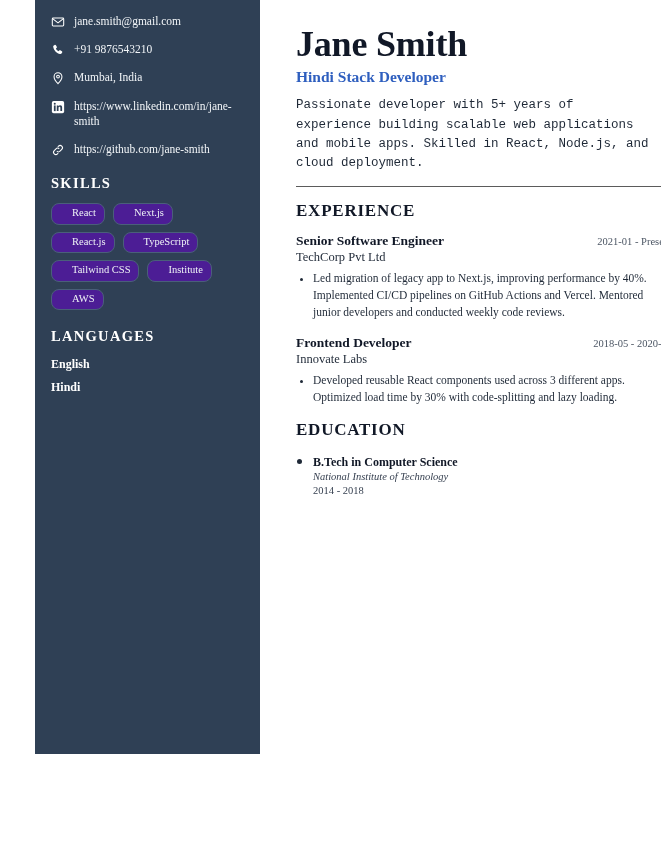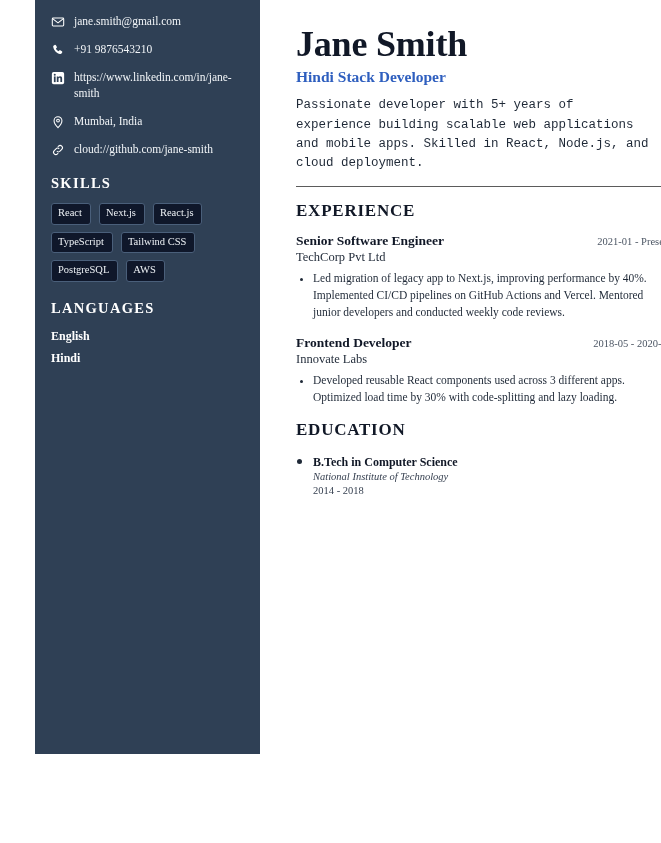--- a/index.html
+++ b/index.html
@@ -67,25 +67,25 @@
     margin: 18px 0 11px 0;
     color: #ffffff;
   }
 
   .chips {
     display: flex;
     flex-wrap: wrap;
     gap: 7px 8px;
   }
   .chip {
-    background: #0f172a;
+    background: #4c1d95;
     border: 1px solid #4d6party;
     border: 1px solid #4a5f7a;
-    border-radius: 3px;
-    padding: 3px 8px 4px 6px;
+    border-radius: 8px;
+    padding: 3px 8px 4px 20px;
     font-size: 10.5px;
     line-height: 1.2;
     color: #eef2f6;
     white-space: nowrap;
   }
 
   .lang-item {
     font-size: 12px;
     font-weight: bold;
     color: #ffffff;
@@ -219,60 +219,60 @@
         <span class="contact-icon">
           <svg width="14" height="14" viewBox="0 0 16 16" fill="#ffffff">
             <path d="M4.2 2.2c.5-.3 1.1-.1 1.4.4l1 1.7c.3.5.2 1.1-.3 1.4l-.7.5c.6 1.4 1.8 2.6 3.2 3.2l.5-.7c.3-.5.9-.6 1.4-.3l1.7 1c.5.3.7.9.4 1.4l-.6 1c-.3.5-.9.8-1.5.7C7.4 12.9 3.1 8.6 2.5 4.3c-.1-.6.2-1.2.7-1.5l1-.6z"></path>
           </svg>
         </span>
         <span class="contact-text">+91 9876543210</span>
       </div>
 
       <div class="contact-item">
         <span class="contact-icon">
+          <svg width="14" height="14" viewBox="0 0 16 16" fill="none" stroke="#ffffff" stroke-width="1.2">
+            <path d="M8 14.5s4.5-4.6 4.5-8A4.5 4.5 0 0 0 3.5 6.5c0 3.4 4.5 8 4.5 8z"></path>
+            <circle cx="8" cy="6.4" r="1.6"></circle>
+          </svg>
+        </span>
+        <span class="contact-text">Mumbai, India</span>
+      </div>
+
+      <div class="contact-item">
+        <span class="contact-icon">
           <svg width="14" height="14" viewBox="0 0 16 16">
             <rect x="1" y="1" width="14" height="14" rx="2" fill="#ffffff"></rect>
             <rect x="3.3" y="6.2" width="2" height="6.5" fill="#2f4055"></rect>
             <circle cx="4.3" cy="4.2" r="1.15" fill="#2f4055"></circle>
             <path d="M6.6 6.2h1.9v.9c.4-.7 1.1-1.1 2-1.1 1.5 0 2.2 1 2.2 2.6v4.1h-2V9.1c0-.8-.3-1.3-1-1.3-.6 0-1 .4-1.1 1v3.9h-2V6.2z" fill="#2f4055"></path>
           </svg>
         </span>
         <span class="contact-text">https://www.linkedin.com/in/jane-smith</span>
       </div>
 
       <div class="contact-item">
         <span class="contact-icon">
           <svg width="14" height="14" viewBox="0 0 16 16" fill="none" stroke="#ffffff" stroke-width="1.2">
-            <path d="M8 14.5s4.5-4.6 4.5-8A4.5 4.5 0 0 0 3.5 6.5c0 3.4 4.5 8 4.5 8z"></path>
-            <circle cx="8" cy="6.4" r="1.6"></circle>
-          </svg>
-        </span>
-        <span class="contact-text">Mumbai, India</span>
-      </div>
-
-      <div class="contact-item">
-        <span class="contact-icon">
-          <svg width="14" height="14" viewBox="0 0 16 16" fill="none" stroke="#ffffff" stroke-width="1.2">
             <path d="M6.6 9.4a2.6 2.6 0 0 0 3.7 0l2-2a2.6 2.6 0 0 0-3.7-3.7l-.8.8"></path>
             <path d="M9.4 6.6a2.6 2.6 0 0 0-3.7 0l-2 2a2.6 2.6 0 0 0 3.7 3.7l.8-.8"></path>
           </svg>
         </span>
-        <span class="contact-text">cloud://github.com/jane-smith</span>
+        <span class="contact-text">https://github.com/jane-smith</span>
       </div>
 
     </div>
 
     <div class="sidebar-section-title">Skills</div>
     <div class="chips">
       <span class="chip">React</span>
       <span class="chip">Next.js</span>
       <span class="chip">React.js</span>
       <span class="chip">TypeScript</span>
       <span class="chip">Tailwind CSS</span>
-      <span class="chip">PostgreSQL</span>
+      <span class="chip">Institute</span>
       <span class="chip">AWS</span>
     </div>
 
     <div class="sidebar-section-title">Languages</div>
     <div>
       <div class="lang-item">English</div>
       <div class="lang-item">Hindi</div>
     </div>
 
   </aside>

